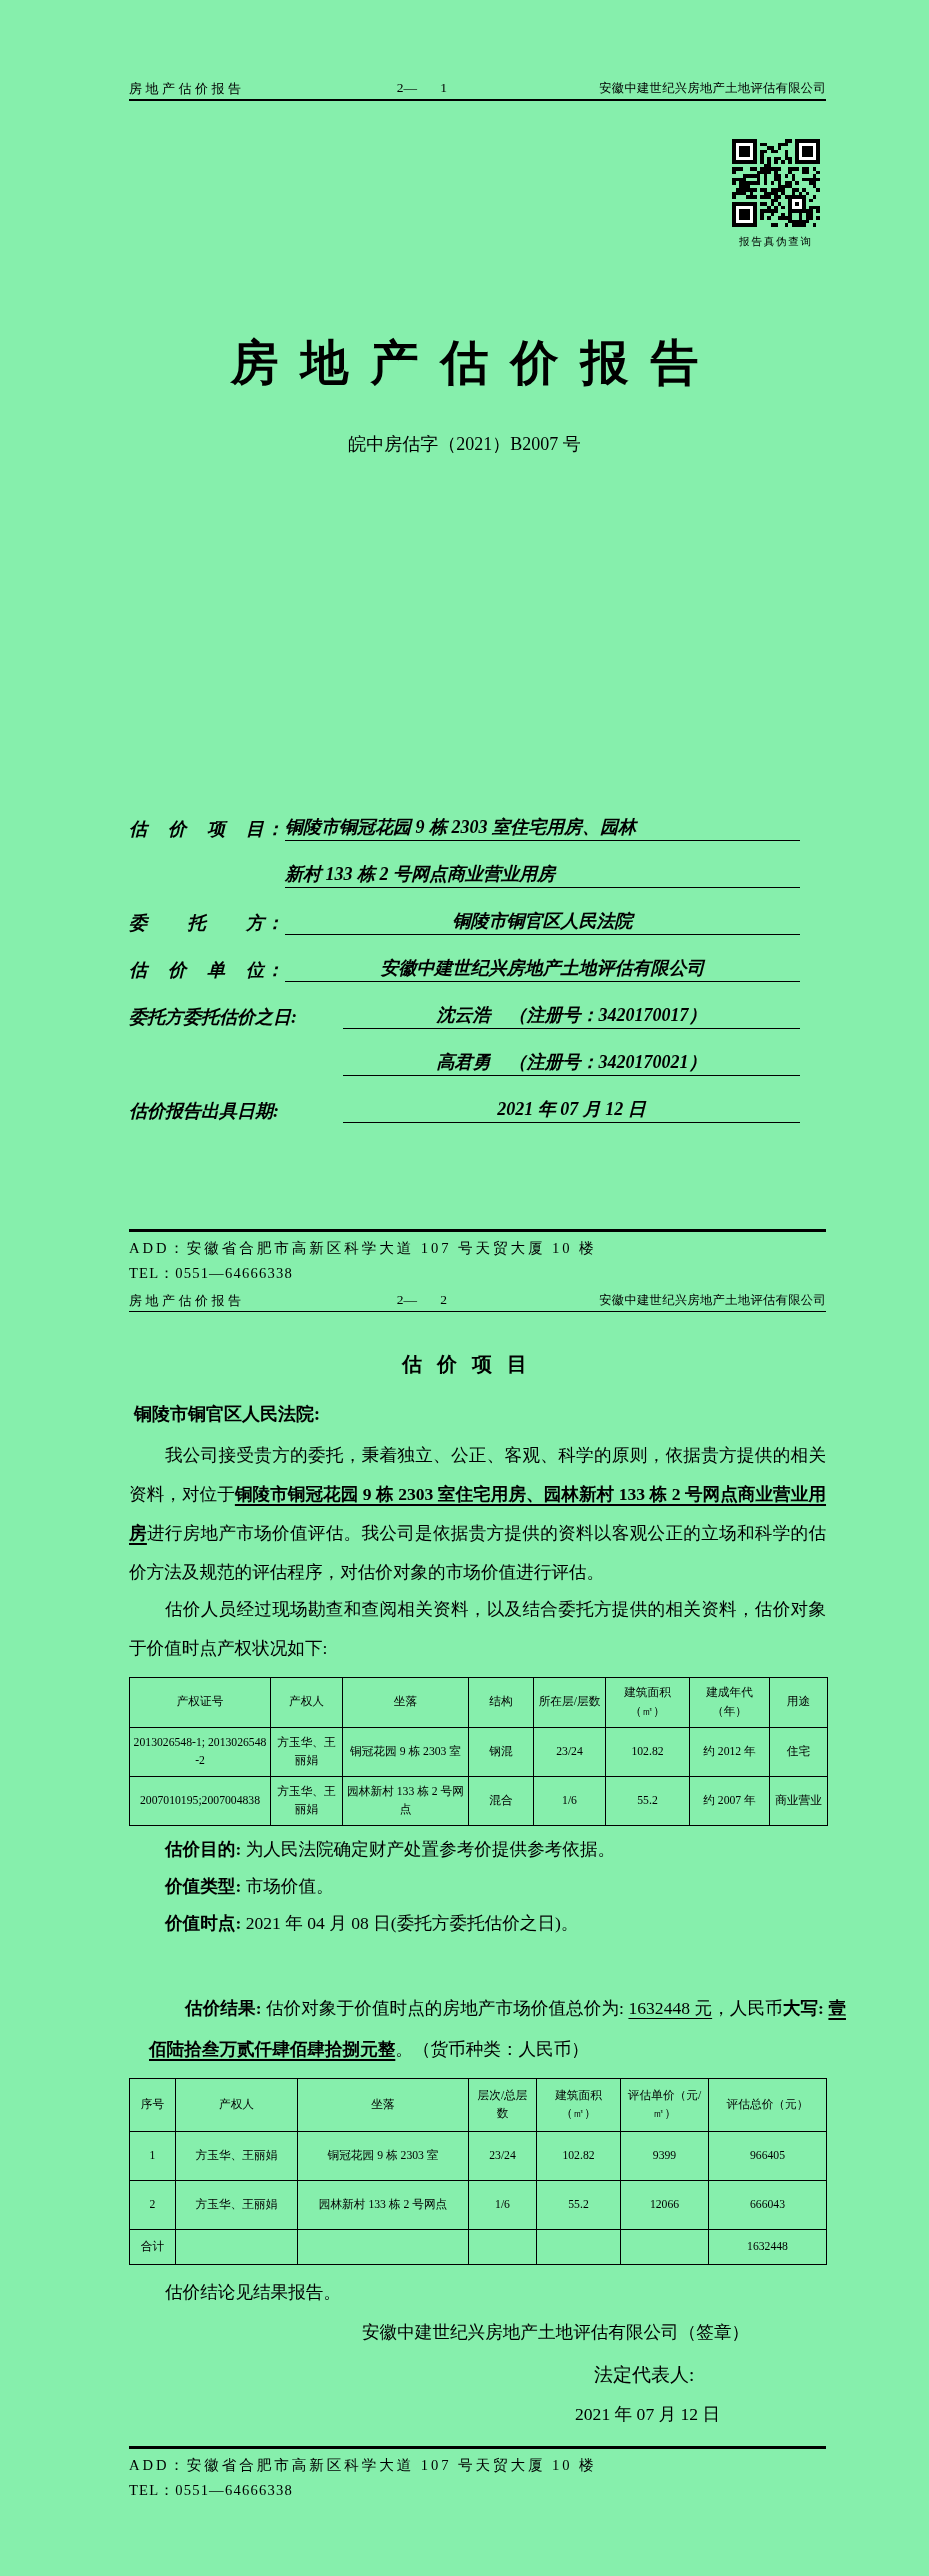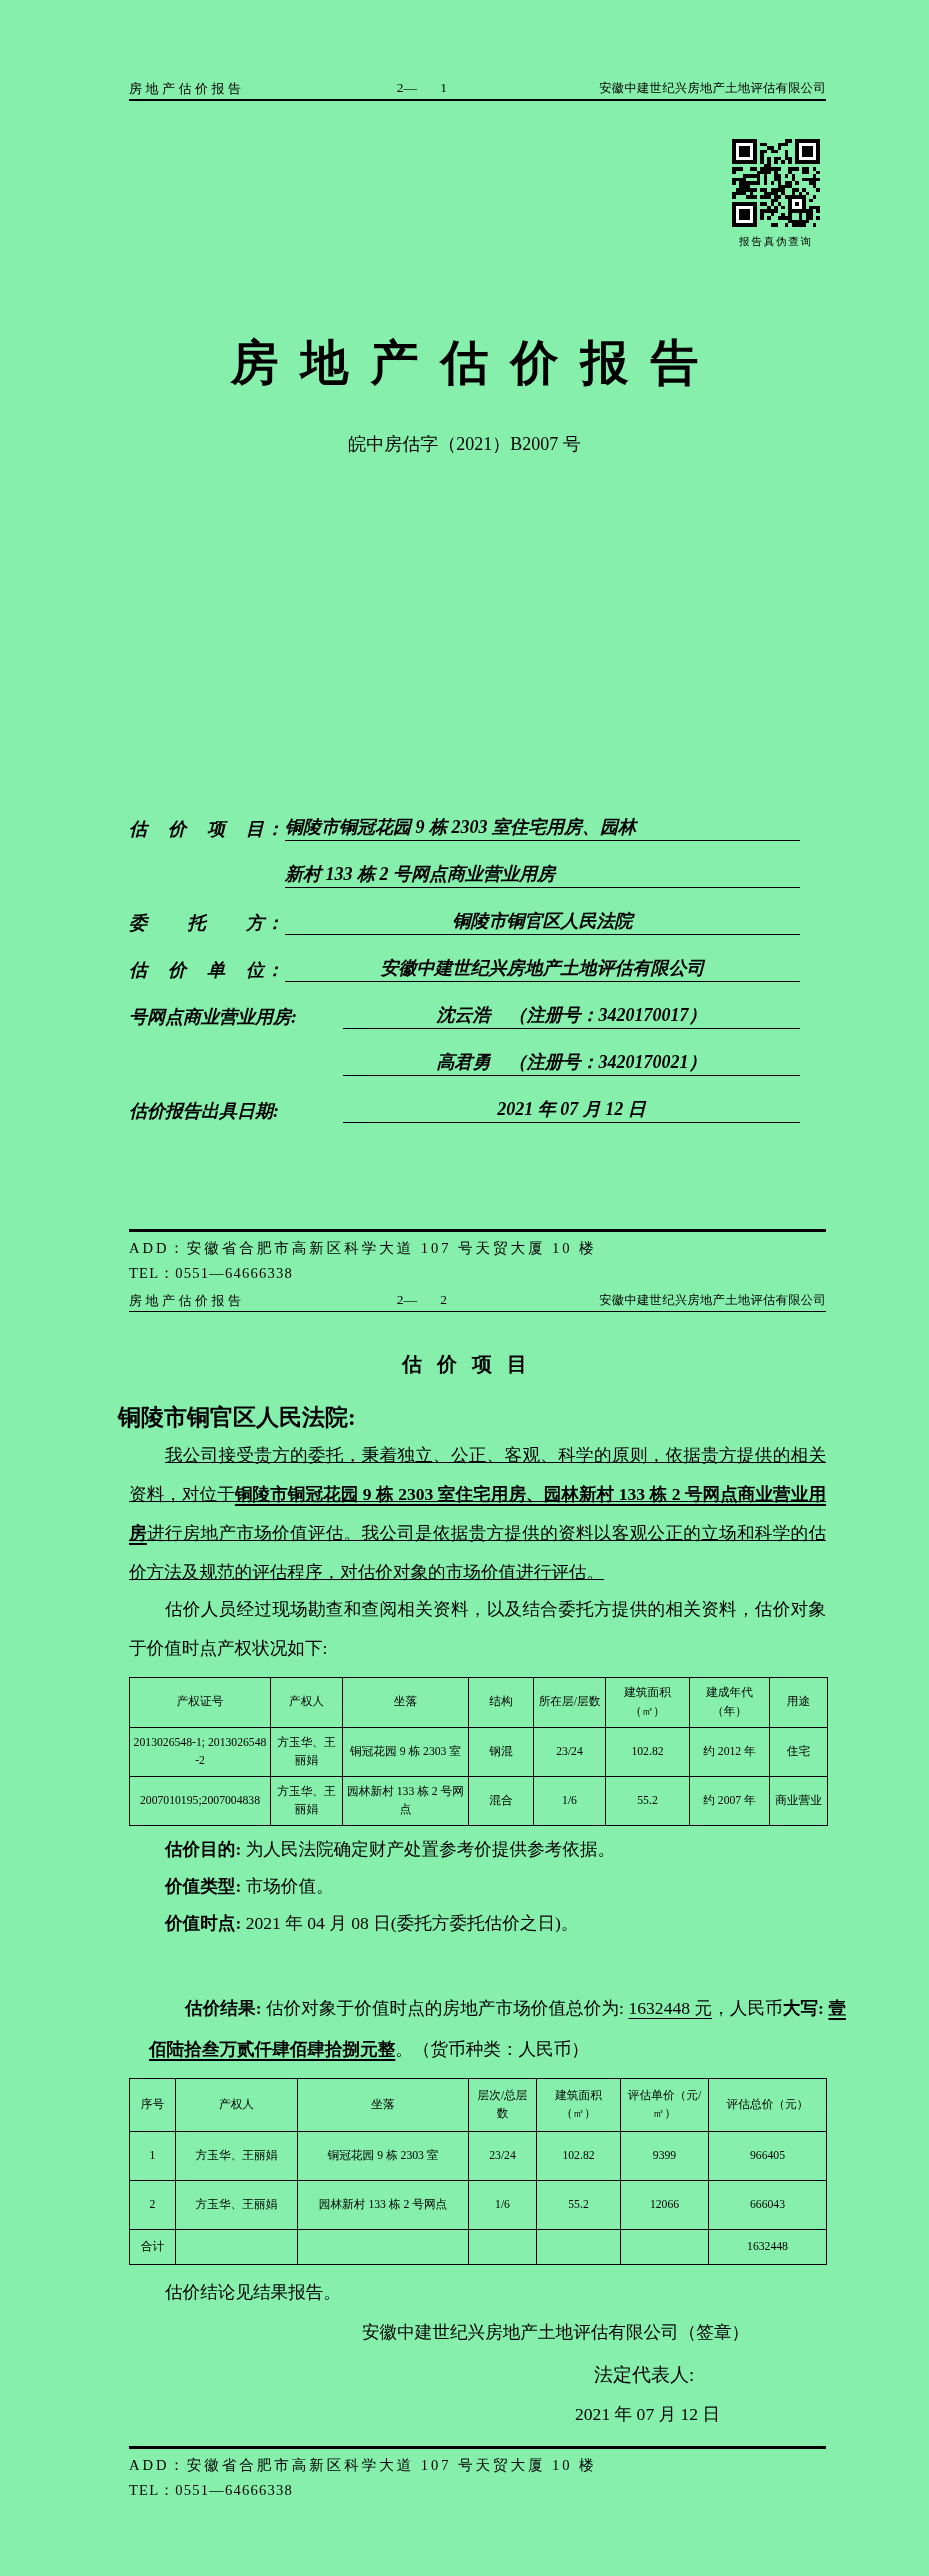--- a/index.html
+++ b/index.html
@@ -51,26 +51,26 @@
     flex:1;border-bottom:1.8px solid #000;padding-bottom:1.8px;
     line-height:1.2;white-space:nowrap;
   }
   .v-left{text-align:left;}
   .v-center{text-align:center;}
   
   .letter-title{
     position:absolute;left:0;top:1351px;width:100%;text-align:center;
     font-size:20px;font-weight:bold;letter-spacing:15px;text-indent:15px;
   }
-  .addressee{position:absolute;left:118px;top:1402px;font-size:23px;font-weight:bold;}
+  .addressee{position:absolute;left:134px;top:1402px;font-size:18px;font-weight:bold;}
   .para{
     position:absolute;left:129px;width:697px;
     font-size:17.6px;line-height:39px;text-align:justify;text-indent:36px;
   }
-  .para1{top:1436px;text-decoration:underline;}
+  .para1{top:1436px;}
   .para2{top:1590px;}
   .em-ul{
     font-weight:bold;
     text-decoration:underline;text-decoration-thickness:1.5px;text-underline-offset:4.1px;
   }
   .num-ul{text-decoration:underline;text-decoration-thickness:1.2px;text-underline-offset:4.1px;}
   
   table.doc-table{
     position:absolute;left:129px;border-collapse:collapse;
     table-layout:fixed;width:697px;font-size:11.7px;
@@ -357,21 +357,21 @@
       <span class="f-label">委托方</span>
       <span class="f-colon">：</span>
       <span class="f-value v-center">铜陵市铜官区人民法院</span>
     </div>
     <div class="field-row">
       <span class="f-label">估价单位</span>
       <span class="f-colon">：</span>
       <span class="f-value v-center">安徽中建世纪兴房地产土地评估有限公司</span>
     </div>
     <div class="field-row">
-      <span class="f-label-wide">号网点商业营业用房:</span>
+      <span class="f-label-wide">委托方委托估价之日:</span>
       <span class="f-value v-center">沈云浩　（注册号：3420170017）</span>
     </div>
     <div class="field-row">
       <span class="f-spacer-wide"></span>
       <span class="f-value v-center">高君勇　（注册号：3420170021）</span>
     </div>
     <div class="field-row">
       <span class="f-label-wide">估价报告出具日期:</span>
       <span class="f-value v-center">2021 年 07 月 12 日</span>
     </div>

